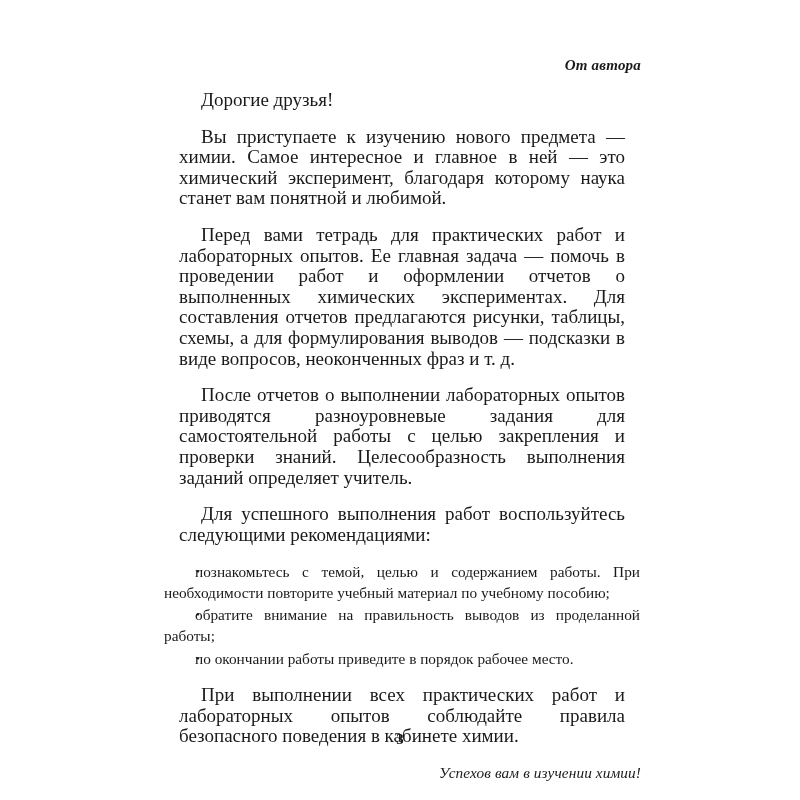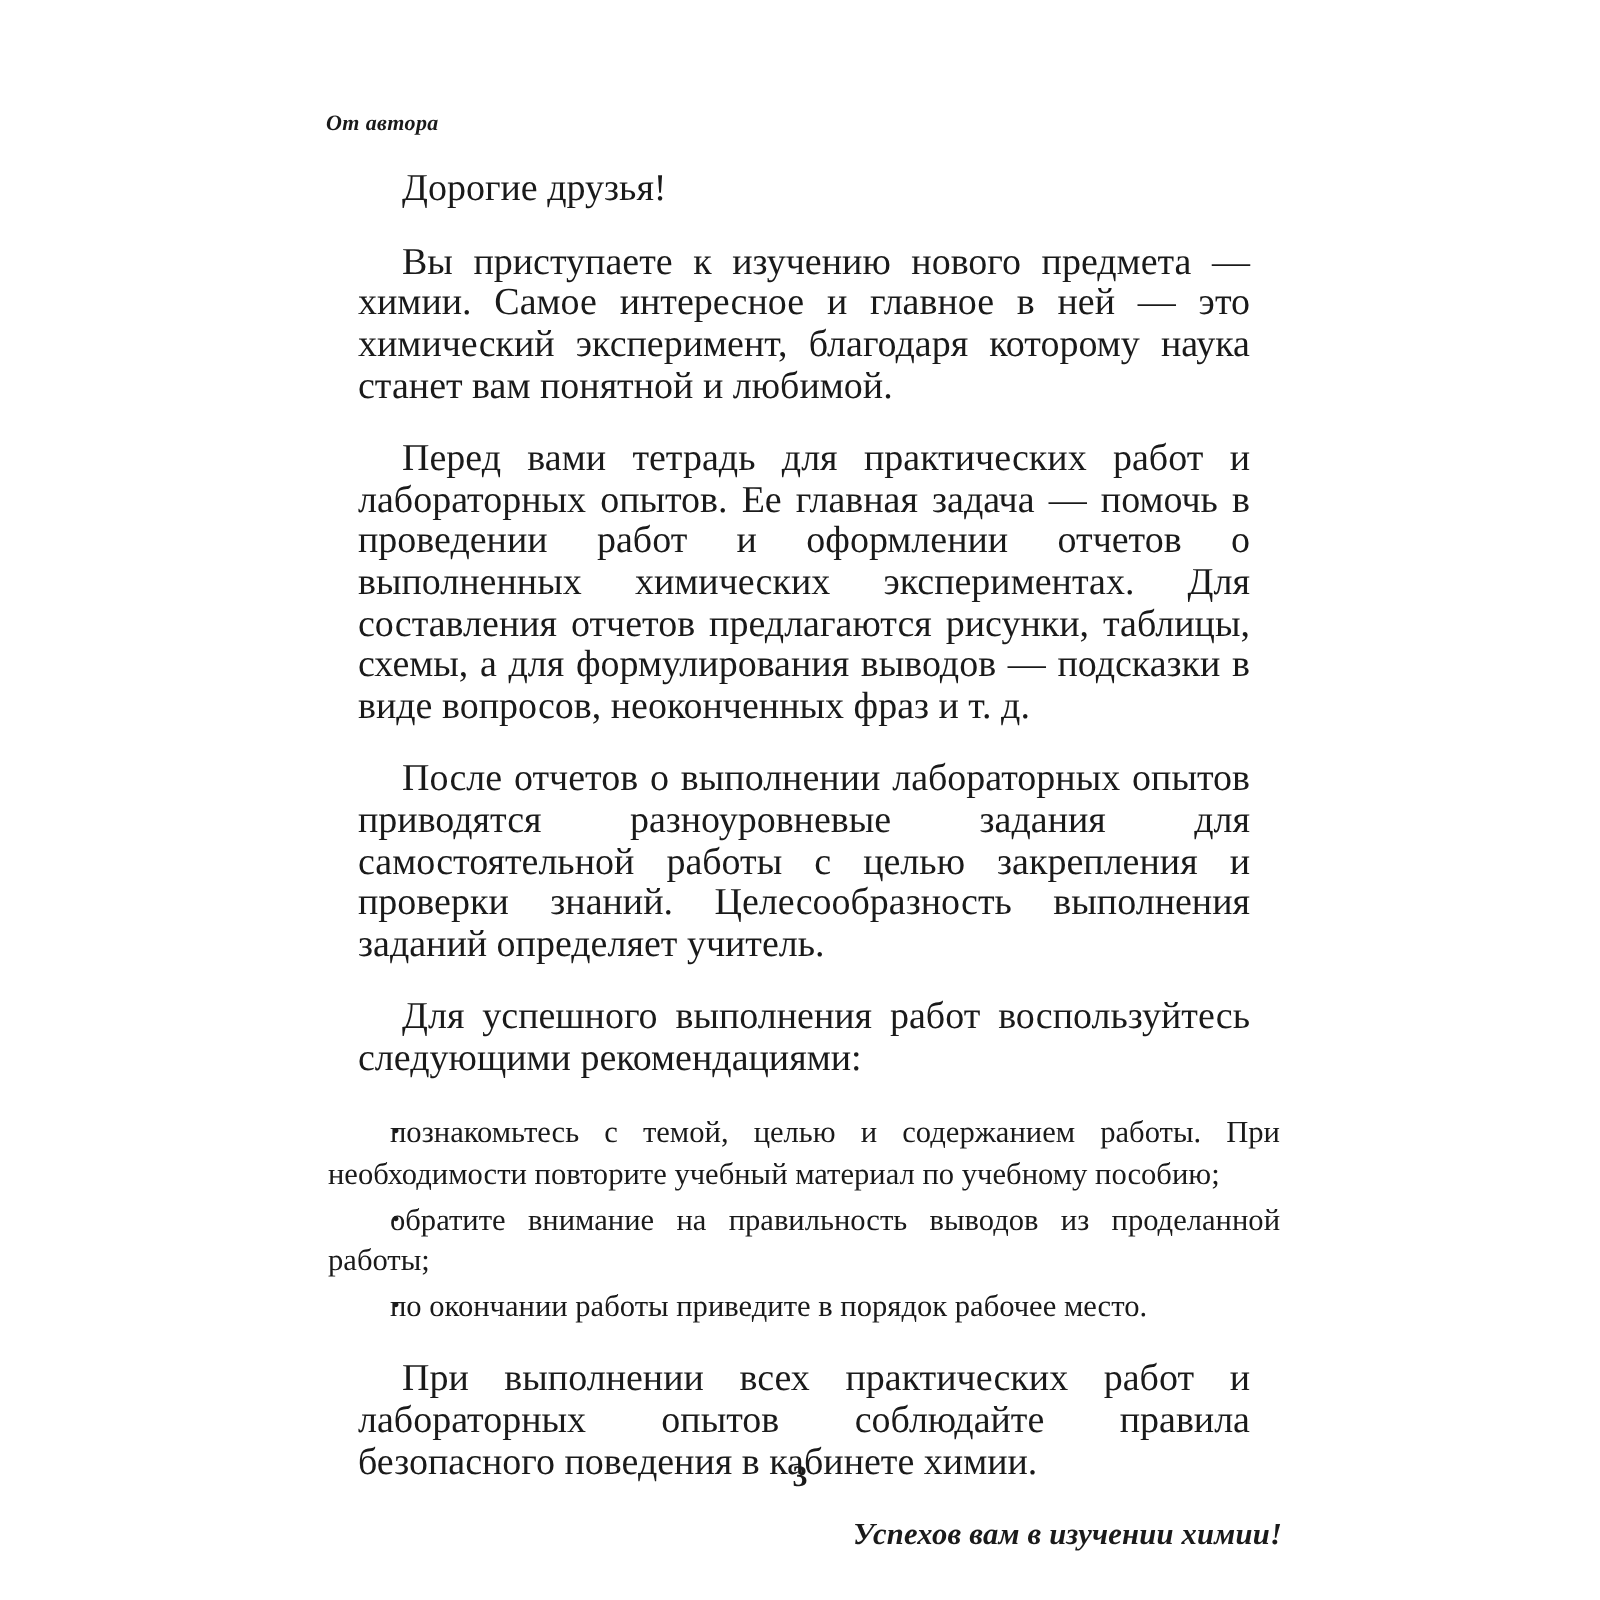--- a/index.html
+++ b/index.html
@@ -25,22 +25,22 @@
   .content {
     position: absolute;
     left: 163px;
     top: 56px;
     width: 478px;
   }
 
   .doc-title {
     font-weight: bold;
     font-style: italic;
-    font-size: 11px;
-    text-align: left;
+    font-size: 15px;
+    text-align: right;
     letter-spacing: 0.2px;
     margin: 0 0 15px 0;
     line-height: 1.2;
   }
 
   .para {
     margin: 16px;
     font-size: 19px;
     line-height: 20.6px;
     text-align: justify;
@@ -61,21 +61,21 @@
   .bullet-item .bullet-glyph {
     display: inline-block;
     width: 15px;
     font-size: 11px;
     vertical-align: 2px;
   }
 
   .closing {
     margin: 7px 0 0 0;
     font-size: 15.3px;
-    font-weight: bold;
+    font-weight: normal;
     font-style: italic;
     text-align: right;
     line-height: 20.6px;
     letter-spacing: 0.1px;
   }
 
   .page-number {
     position: absolute;
     left: 0;
     right: 0;

